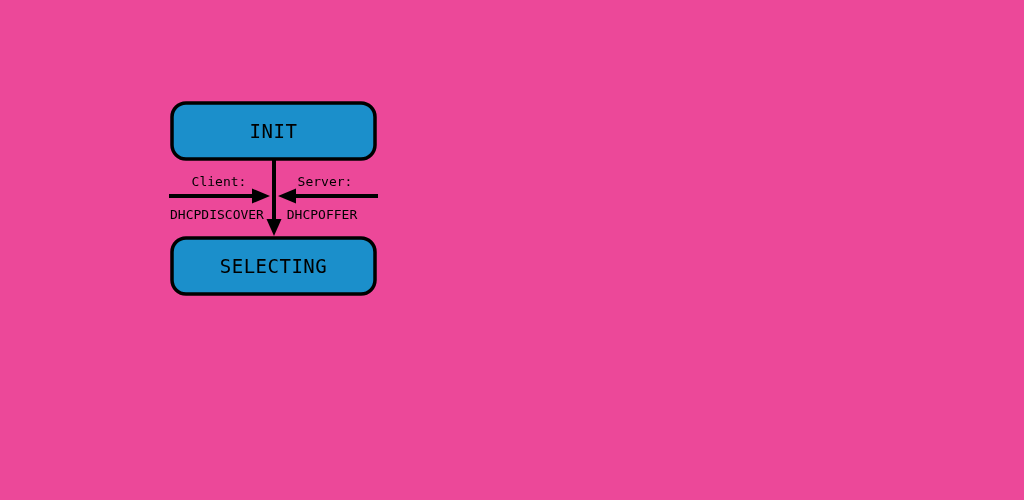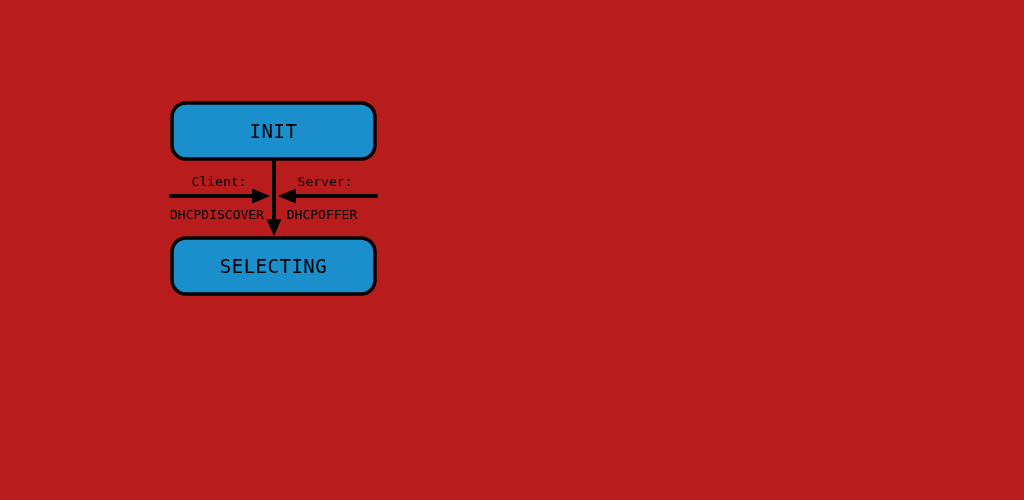--- a/index.html
+++ b/index.html
@@ -10,21 +10,21 @@
   body {
     width: 1024px;
     height: 500px;
     overflow: hidden;
     font-family: "DejaVu Sans Mono", monospace;
   }
   #canvas {
     position: relative;
     width: 1024px;
     height: 500px;
-    background: #b91c1c;
+    background: #ec4899;
   }
   #diagram-svg {
     position: absolute;
     left: 0;
     top: 0;
     width: 1024px;
     height: 500px;
     display: block;
   }
   .state-label {

